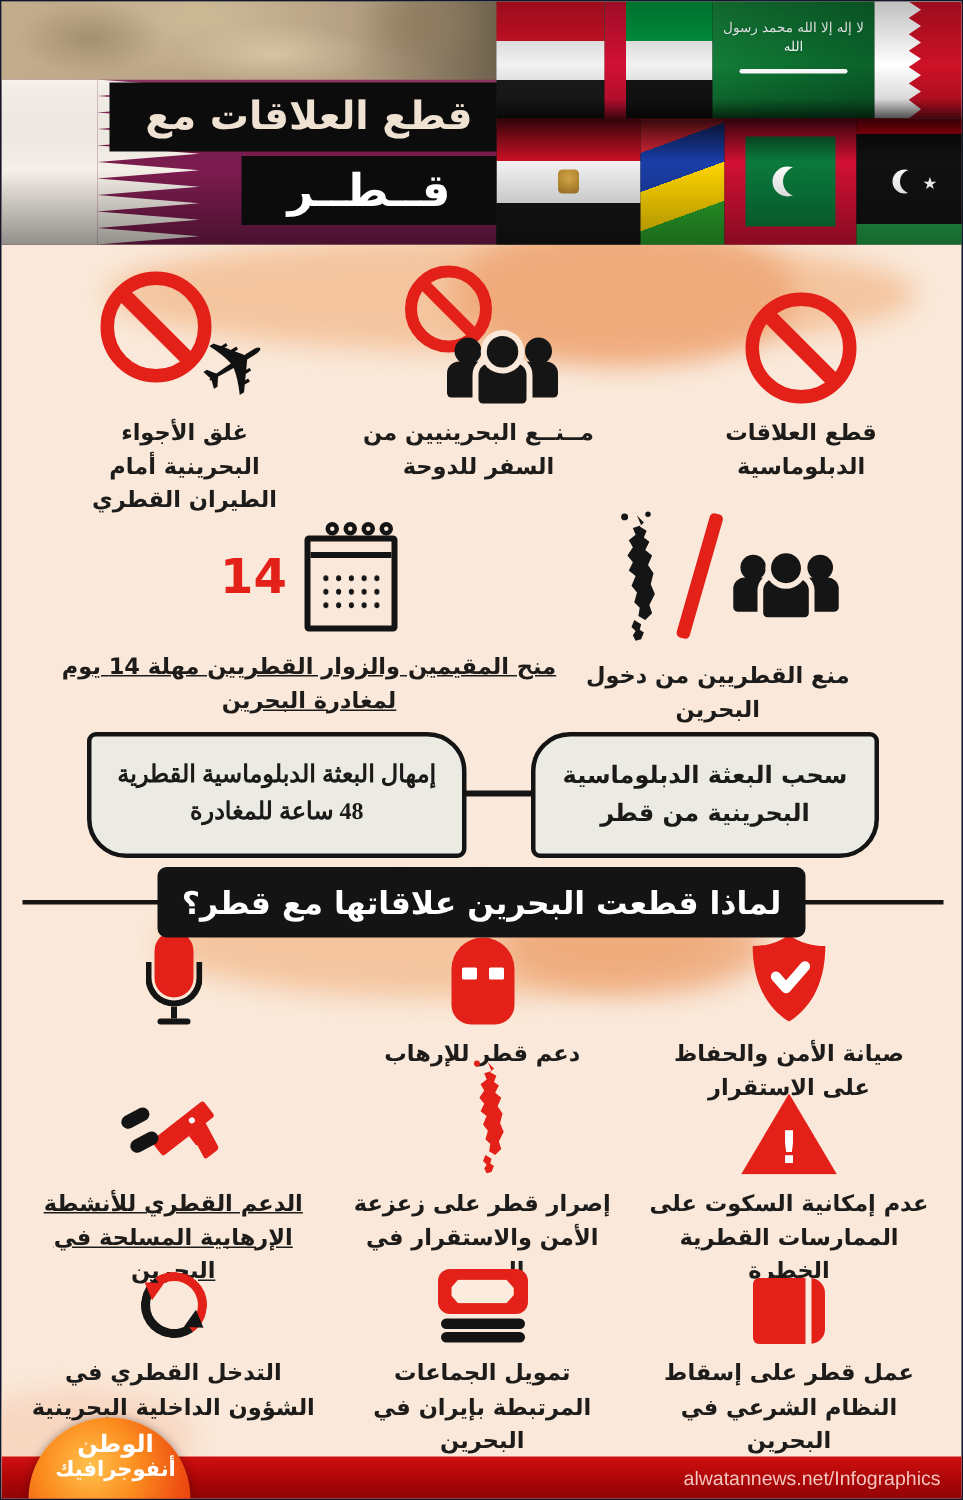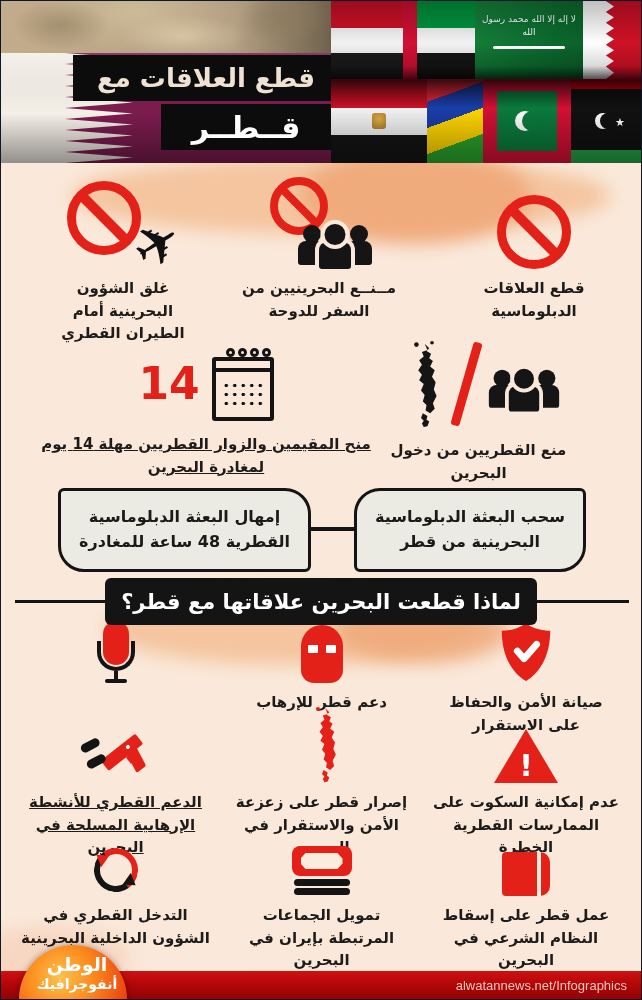--- a/index.html
+++ b/index.html
@@ -94,21 +94,21 @@
   .person.bl::before,.person.br::before{width:18px;height:18px;top:-16px;}
   .person.fr{left:50%;transform:translateX(-50%);bottom:0;width:32px;height:27px;box-shadow:0 0 0 4px var(--bg);}
   .person.fr::before{width:21px;height:21px;top:-18px;box-shadow:0 0 0 4px var(--bg);}
 
   .icon-entryban{display:flex;align-items:center;justify-content:center;gap:8px;}
   .bhr{color:#151515;}
   .bhr.red{color:var(--red);}
   .slash{width:9px;height:86px;background:var(--red);border-radius:3px;transform:rotate(16deg);margin:0 8px;}
 
   .icon-cal{display:flex;align-items:center;gap:12px;}
-  .cal-num{font-size:44px;font-weight:bold;color:var(--red);line-height:1;}
+  .cal-num{font-size:32px;font-weight:bold;color:var(--red);line-height:1;}
   .cal{position:relative;width:62px;height:64px;border:4px solid #141414;border-radius:3px;margin-top:10px;}
   .cal-head{position:absolute;left:0;right:0;top:0;height:11px;border-bottom:4px solid #141414;}
   .cal-dots{position:absolute;left:6px;right:6px;top:20px;bottom:7px;
     background:radial-gradient(circle,#141414 1.7px,transparent 2px);background-size:8.5px 9px;}
   .cal-spiral{position:absolute;top:-13px;left:10px;display:flex;gap:3px;}
   .cal-spiral i{width:9px;height:9px;border:3px solid #141414;border-radius:50%;}
 
   .shield{display:block;}
   .bala{position:relative;width:42px;height:58px;background:var(--red);border-radius:21px 21px 13px 13px;}
   .bala::before,.bala::after{content:"";position:absolute;top:20px;width:10px;height:8px;background:#fff;border-radius:1px;}
@@ -155,21 +155,21 @@
 
   
   .footer-bar{position:absolute;left:0;top:970px;width:642px;height:30px;z-index:5;
     background:linear-gradient(180deg,#d11011 0%,#b10708 45%,#8d0305 100%);}
   .footer-url{position:absolute;right:16px;top:0;height:30px;line-height:30px;direction:ltr;
     color:#f2c6bf;font-size:13px;font-family:"Liberation Sans",sans-serif;}
   .logo-circle{position:absolute;left:18px;top:944px;width:108px;height:108px;border-radius:50%;z-index:6;
     background:radial-gradient(circle at 38% 30%,#ffc14d 0%,#fb8c1e 32%,#ef4e12 62%,#c81e0a 100%);
     box-shadow:0 0 6px rgba(0,0,0,.35);}
   .logo-text{position:absolute;left:30px;top:952px;width:92px;z-index:7;direction:rtl;text-align:center;color:#fff;font-weight:bold;}
-  .logo-text .l1{font-size:19px;line-height:1.2;}
+  .logo-text .l1{font-size:16px;line-height:1.2;}
   .logo-text .l2{font-size:14px;line-height:1.2;}
 </style>
 </head>
 <body>
 
 <div class="page">
 
   <div class="header">
     <div class="map-texture"></div>
 
@@ -249,21 +249,21 @@
     <div class="cap" style="width:175px;">مــنــع البحرينيين من السفر للدوحة</div>
   </div>
 
   <div class="item" style="left:22px;top:184px;width:200px;">
     <div class="slot" style="height:84px;">
       <span class="icon-plane-ban">
         <span class="nosign"></span>
         <span class="plane">✈</span>
       </span>
     </div>
-    <div class="cap" style="width:140px;">غلق الشؤون البحرينية أمام الطيران القطري</div>
+    <div class="cap" style="width:140px;">غلق الأجواء البحرينية أمام الطيران القطري</div>
   </div>
 
   <div class="item" style="left:375px;top:336px;width:205px;">
     <div class="slot icon-entryban" style="height:94px;">
       <svg class="bhr" width="50" height="88" viewBox="0 0 52 96">
         <path fill="currentColor" d="M30 4 l5 5 -3 3 5 3 -2 5 4 3 -3 6 5 4 -3 7 4 6 -2 8 3 7 -4 8 2 6 -5 5 -5 -3 1 -6 -4 -4 2 -7 -4 -5 3 -7 -5 -4 3 -6 -4 -5 4 -6 -3 -5 5 -4 -2 -5 6 -2 z"></path>
         <path fill="currentColor" d="M28 80 l5 3 -1 4 3 2 -2 5 -4 1 -2 -4 2 -3 -3 -3 z"></path>
         <circle cx="21" cy="5" r="2.5" fill="currentColor"></circle>
         <circle cx="38" cy="3" r="2" fill="currentColor"></circle>
       </svg>
@@ -288,21 +288,21 @@
             <i></i>
           </span>
         <span class="cal-head"></span>
         <span class="cal-dots"></span>
       </span>
     </div>
     <div class="cap" style="width:330px;text-decoration:underline;">منح المقيمين والزوار القطريين مهلة 14 يوم لمغادرة البحرين</div>
   </div>
 
   <div class="callout co-r" style="padding:0 14px;">سحب البعثة الدبلوماسية البحرينية من قطر</div>
-  <div class="callout co-l" style="padding:0 14px;">إمهال البعثة الدبلوماسية القطرية 48 ساعة للمغادرة</div>
+  <div class="callout co-l" style="padding:0 14px;font-family:Liberation Serif, serif;">إمهال البعثة الدبلوماسية القطرية 48 ساعة للمغادرة</div>
   <div class="connector"></div>
 
   <div class="bline l"></div>
   <div class="bline r"></div>
   <div class="banner">لماذا قطعت البحرين علاقاتها مع قطر؟</div>
 
   <div class="item" style="left:425px;top:620px;width:200px;">
     <div class="slot" style="height:62px;">
       <svg class="shield" width="54" height="62" viewBox="0 0 54 64">
         <path d="M27 2 C34 8 44 10 52 10 C52 31 45 51 27 62 C9 51 2 31 2 10 C10 10 20 8 27 2 Z" fill="#e32119"></path>

